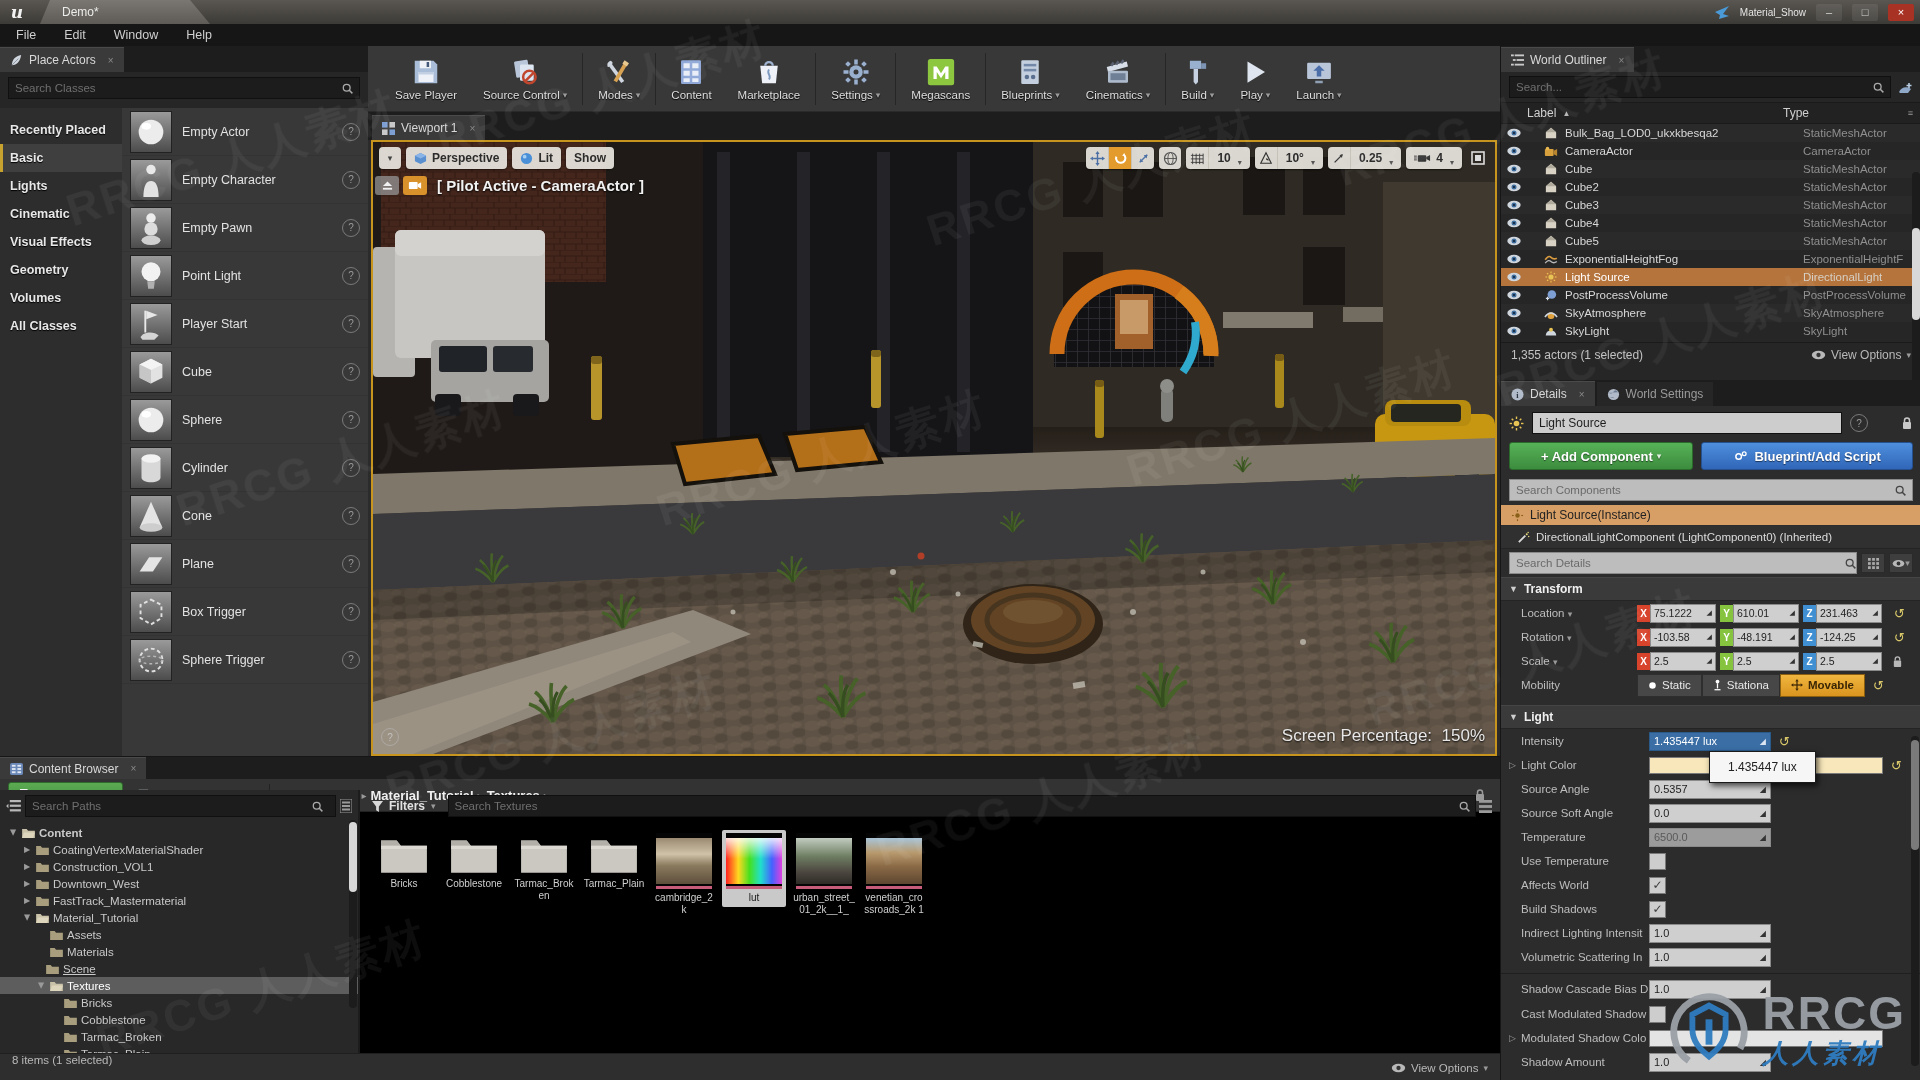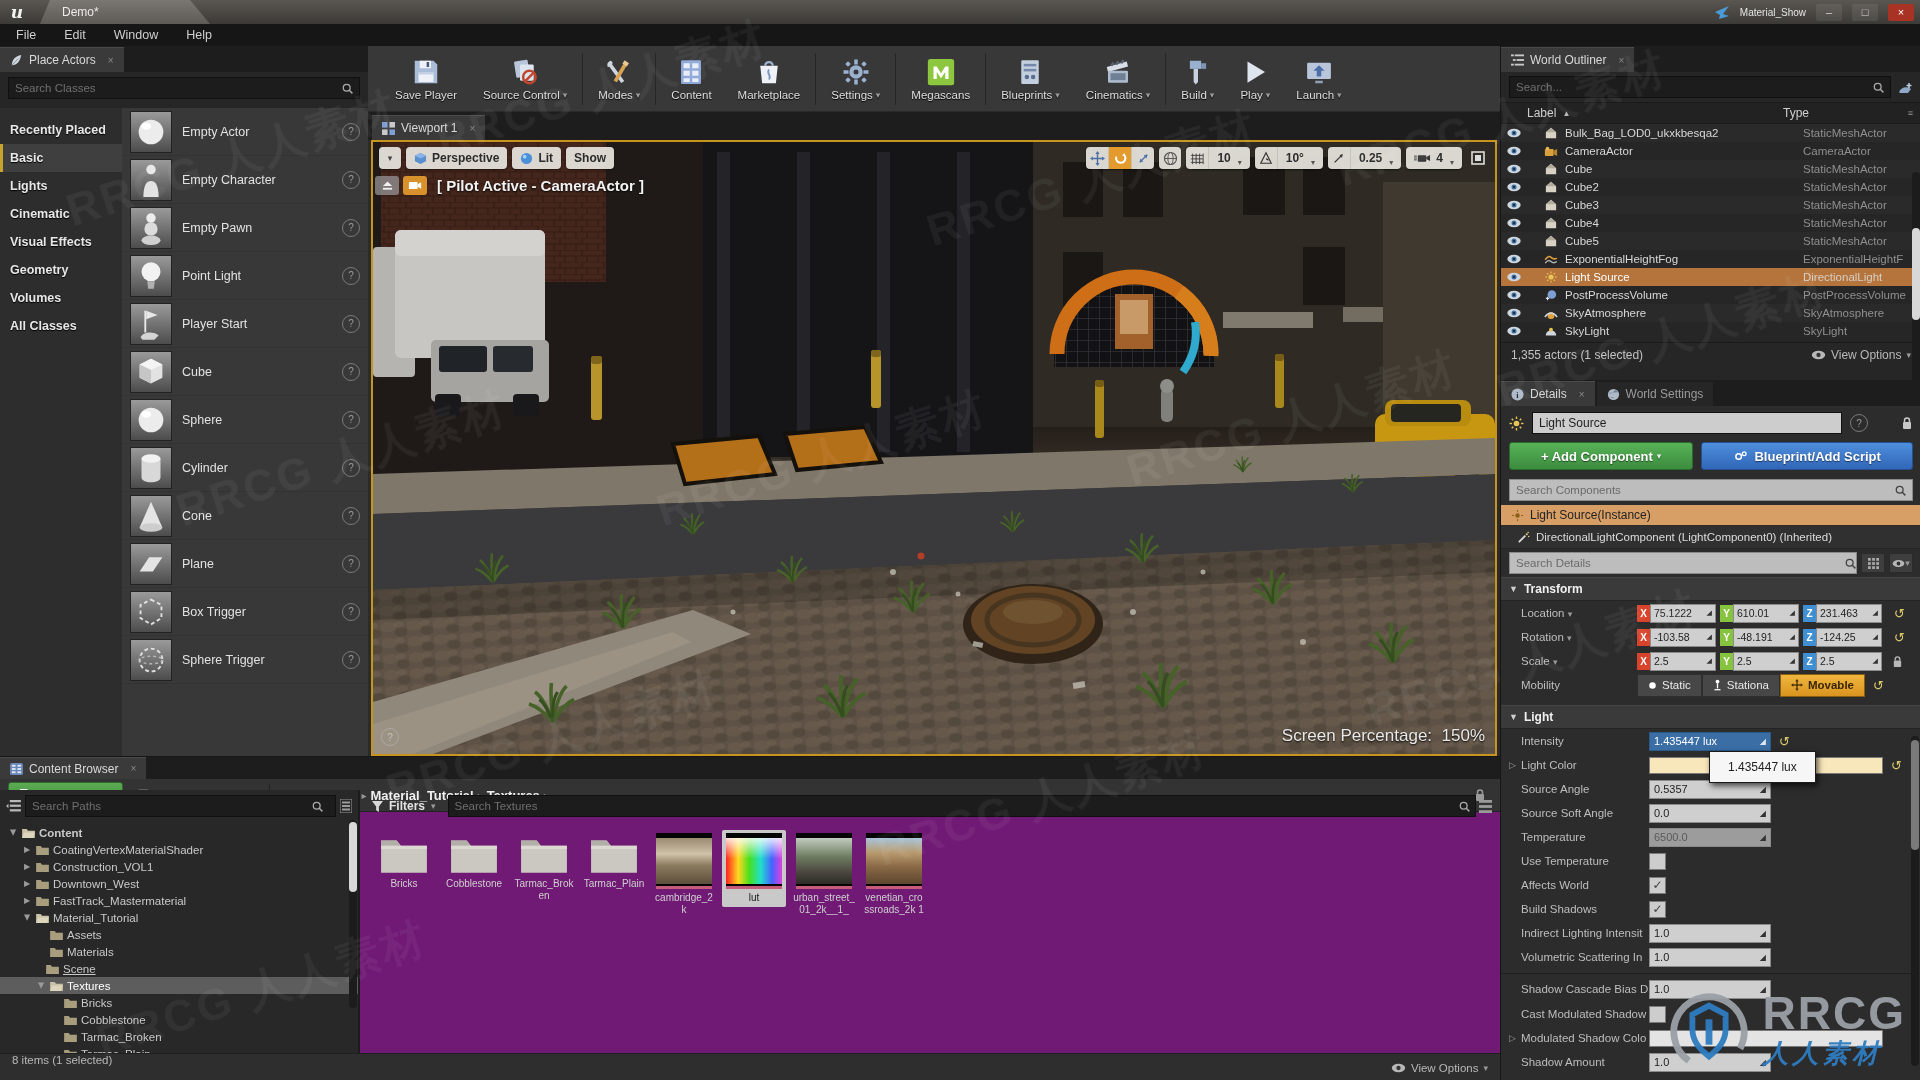--- a/index.html
+++ b/index.html
@@ -159,21 +159,21 @@
   .vec-field{width:58px;height:17px;background:#cfcfcf;border:1px solid #8a8a8a;color:#1e1e1e;font-size:10.5px;
       display:flex;align-items:center;padding:0 3px;margin-right:4px;}
   .vec-field .rsz{margin-left:auto;font-size:7px;color:#333;}
   .mob-btn{height:21px;padding:0 10px;background:#474747;border:1px solid #2e2e2e;color:#e8e8e8;
       font-size:11.5px;display:flex;align-items:center;gap:5px;}
   .mob-btn.sel{background:linear-gradient(#f0b63f,#d9941f);color:#3a2605;font-weight:bold;border-color:#8a5f10;}
   #intensity-tooltip{position:absolute;left:208px;top:22px;background:#f6f6f6;border:1px solid #1a1a1a;
       box-shadow:2px 3px 6px #000a;color:#222;font-size:12px;padding:8px 18px;z-index:30;white-space:nowrap;}
 
   
-  #content-browser{position:absolute;left:0;top:756px;width:1500px;height:324px;background:#701a75;
+  #content-browser{position:absolute;left:0;top:756px;width:1500px;height:324px;background:#000000;
       border-top:1px solid #161616;}
   #cb-toolbar{height:32px;background:#333;display:flex;align-items:center;gap:10px;padding:0 8px;
       border-bottom:1px solid #222;}
   .btn-addimport{height:24px;background:linear-gradient(#5cab52,#3f8a3c);border:1px solid #2e6b2c;border-radius:3px;
       color:#fff;font-weight:bold;font-size:12.5px;display:flex;align-items:center;gap:5px;padding:0 10px;
       text-shadow:0 1px 1px #0008;}
   .btn-flat{display:flex;align-items:center;gap:6px;color:#e2e2e2;font-weight:bold;font-size:12.5px;padding:0 4px;}
   .nav-arrow{font-size:15px;color:#d8d8d8;font-weight:bold;}
   .nav-arrow.dim{color:#8a8a8a;}
   .crumb{color:#f0f0f0;font-weight:bold;font-size:13px;}

